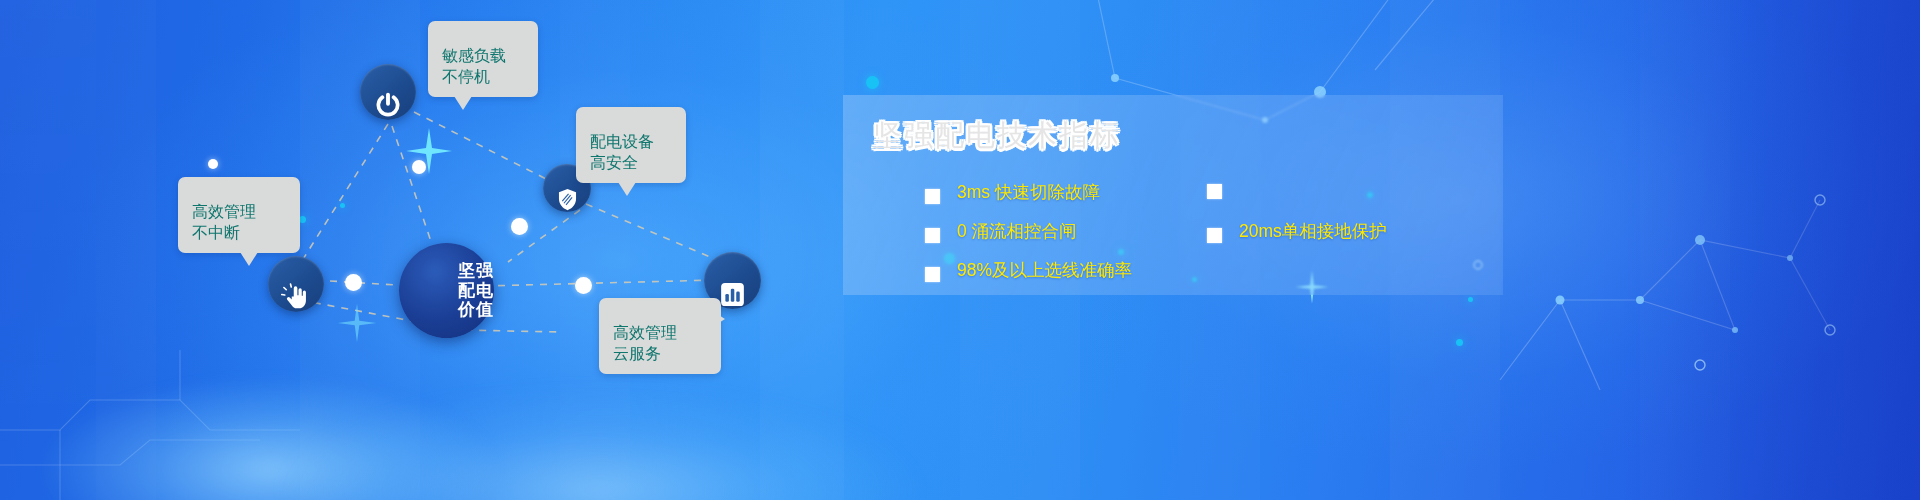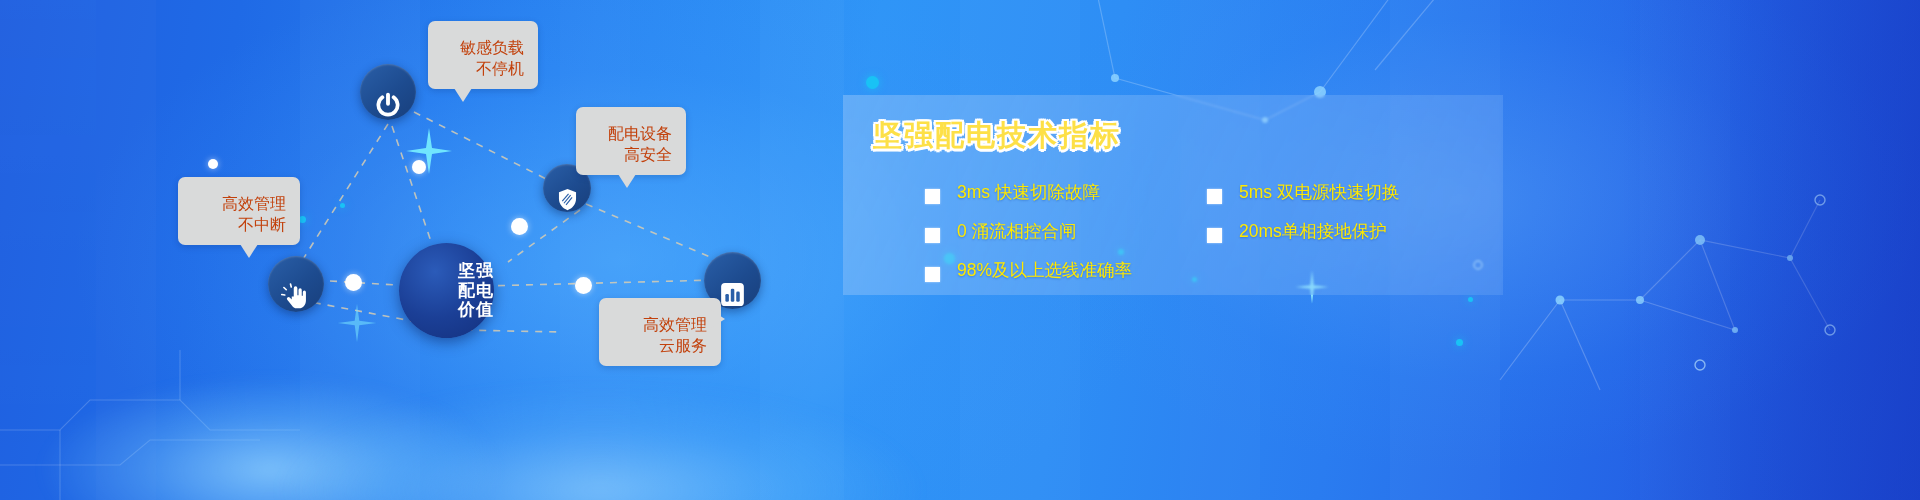--- a/index.html
+++ b/index.html
@@ -42,21 +42,21 @@
   svg.deco{position:absolute;inset:0;width:1920px;height:500px;}
 
   
   .panel{
     position:absolute;left:843px;top:95px;width:660px;height:200px;
     background:linear-gradient(115deg, rgba(168,206,250,.42) 0%, rgba(150,195,250,.34) 40%, rgba(130,180,248,.26) 100%);
     backdrop-filter:blur(1px);
   }
   .panel-title{
     position:absolute;left:873px;top:116px;
-    font-size:29px;font-weight:bold;color:#fde047;letter-spacing:2px;
+    font-size:29px;font-weight:normal;color:#e5e5e5;letter-spacing:2px;
     text-shadow:
       -2px -2px 0 #ffffff, 2px -2px 0 #ffffff, -2px 2px 0 #ffffff, 2px 2px 0 #ffffff,
       -2.5px 0 0 #ffffff, 2.5px 0 0 #ffffff, 0 -2.5px 0 #ffffff, 0 2.5px 0 #ffffff;
     white-space:nowrap;
   }
   .spec-grid{
     position:absolute;left:925px;top:172px;width:570px;
     display:grid;grid-template-columns:282px 288px;
     grid-auto-rows:39px;align-items:center;
   }
@@ -91,22 +91,22 @@
     display:block;color:#fff;font-size:17px;font-weight:bold;
     line-height:1.16;letter-spacing:1px;text-align:center;
   }
   .dot-w{position:absolute;border-radius:50%;background:#ffffff;box-shadow:0 0 6px rgba(255,255,255,.55);}
   .dot-c{position:absolute;border-radius:50%;background:#19c2f5;box-shadow:0 0 8px rgba(25,194,245,.75);}
 
   
   .callout{
     position:absolute;
     background:#d9dada;border-radius:7px;
-    color:#c2410c;font-size:16px;line-height:1.32;text-align:right;
-    padding:16px 14px 10px;
+    color:#0f766e;font-size:16px;line-height:1.32;text-align:left;
+    padding:24px 14px 10px;
     box-shadow:0 2px 6px rgba(10,40,110,.22);
   }
   .callout .tail{
     position:absolute;width:0;height:0;
     border-left:9px solid transparent;border-right:9px solid transparent;
   }
   .tail-down{border-top:14px solid #d9dada;bottom:-13px;}
   .callout div{white-space:nowrap;}
 
   
@@ -284,21 +284,20 @@
   <div class="panel"></div>
   <div class="panel-title">坚强配电技术指标</div>
 
   <div class="spec-grid">
     <div class="spec-item">
       <span class="spec-bullet"></span>
       <span class="spec-text">3ms 快速切除故障</span>
     </div>
     <div class="spec-item">
       <span class="spec-bullet"></span>
-      <span class="spec-text">5ms 双电源快速切换</span>
     </div>
     <div class="spec-item">
       <span class="spec-bullet"></span>
       <span class="spec-text">0 涌流相控合闸</span>
     </div>
     <div class="spec-item">
       <span class="spec-bullet"></span>
       <span class="spec-text">20ms单相接地保护</span>
     </div>
     <div class="spec-item">

